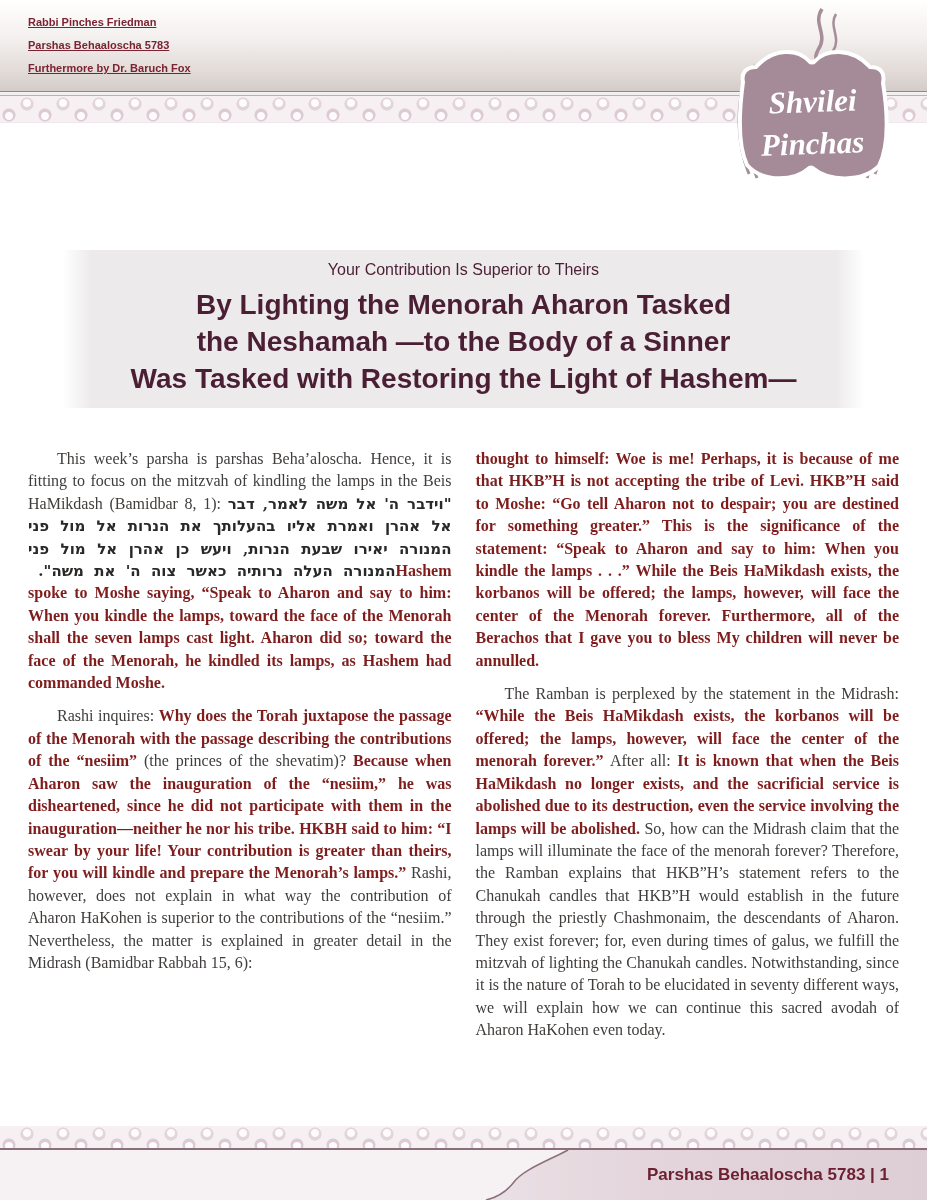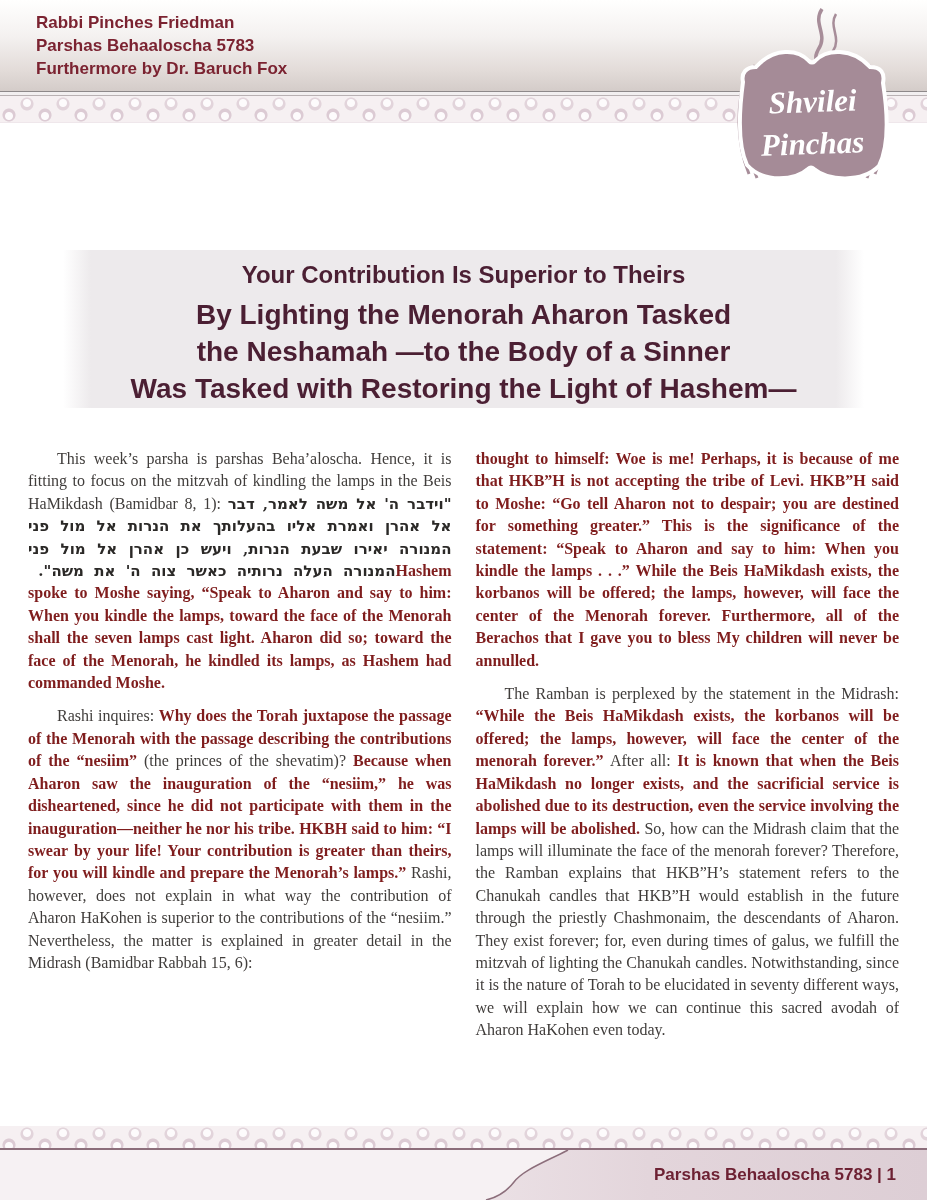--- a/index.html
+++ b/index.html
@@ -2,23 +2,23 @@
 <html><head>
 <meta charset="utf-8">
 <style>
   html,body{margin:0;padding:0;background:#9a9a9a;}
   .page{position:relative;width:927px;height:1200px;margin:0 auto;background:#ffffff;
         font-family:"Liberation Serif",serif;overflow:hidden;}
 
   
   .header-band{position:absolute;top:0;left:0;width:100%;height:91px;
     background:linear-gradient(180deg,#fffffe 0%,#f4f1f0 40%,#e2dbd8 78%,#d4ccc9 100%);}
-  .header-text{position:absolute;top:11px;left:36px;
-    font-family:"Liberation Sans",sans-serif;font-weight:bold;font-size:17px;
-    line-height:23px;color:#7b2331;}
+  .header-text{position:absolute;top:11px;left:28px;
+    font-family:"Liberation Sans",sans-serif;font-weight:bold;font-size:11px;
+    line-height:23px;color:#7b2331;text-decoration:underline;}
   .header-rule{position:absolute;top:91px;left:0;width:100%;height:5px;
     background:linear-gradient(180deg,#8e898a 0px,#8e898a 1px,#f2eff0 1px,#f2eff0 4px,#b9b1b3 4px,#b9b1b3 5px);}
 
   
   .lace{position:absolute;left:0;width:100%;height:26px;background-color:#f6f0f2;
     background-image:
       radial-gradient(circle at 9px 20px,#fdfbfc 3.5px,rgba(0,0,0,0) 4.5px),
       radial-gradient(circle at 9px 19px,#dccbd4 6px,rgba(0,0,0,0) 7px),
       radial-gradient(circle at 27px 7px,#fdfbfc 3.5px,rgba(0,0,0,0) 4.5px),
       radial-gradient(circle at 27px 8px,#e2d4db 6px,rgba(0,0,0,0) 7px);
@@ -26,40 +26,40 @@
   .lace-top{top:96px;}
   .lace-bottom{top:1126px;height:22px;background-size:36px 22px;}
 
   
   .logo{position:absolute;top:4px;right:16px;width:198px;height:196px;}
 
   
   .title-band{position:absolute;top:250px;left:63px;width:801px;height:158px;text-align:center;
     font-family:"Liberation Sans",sans-serif;color:#4b1f33;
     background:linear-gradient(90deg,rgba(237,234,236,0) 0%,#edeaec 3.5%,#edeaec 96.5%,rgba(237,234,236,0) 100%);}
-  .subtitle{padding-top:11px;font-size:24px;font-weight:bold;}
+  .subtitle{padding-top:11px;font-size:16px;font-weight:normal;}
   .main-title{margin-top:7px;font-size:28px;font-weight:bold;line-height:37px;}
 
   
   .columns{position:absolute;top:448px;left:28px;width:871px;height:680px;
     display:flex;gap:24px;overflow:hidden;}
   .col{width:429px;text-align:justify;font-size:16px;line-height:22.4px;color:#403d3b;}
   .para{margin:0 0 11px 0;}
   .para.indent{text-indent:29px;}
   .seg-normal{color:#403d3b;}
   .seg-bold{font-weight:bold;color:#7f1d1d;}
   .seg-hebrew{font-weight:bold;color:#2b2927;font-size:15px;
     font-family:"DejaVu Serif","DejaVu Sans",serif;}
 
   
   .footer-rule{position:absolute;top:1148px;left:0;width:100%;height:2px;background:#8c6e7b;}
   .footer-band{position:absolute;top:1150px;left:0;width:100%;height:50px;
     background:linear-gradient(90deg,#f2ebee 0%,#eee5e9 45%,#e3d5db 70%,#ddced5 100%);}
   .footer-swoosh{position:absolute;top:0;left:0;}
-  .footer-text{position:absolute;right:31px;top:50%;transform:translateY(-50%);
+  .footer-text{position:absolute;right:38px;top:50%;transform:translateY(-50%);
     font-family:"Liberation Sans",sans-serif;font-weight:bold;font-size:17px;color:#6d2133;}
 </style>
 </head>
 <body>
 
 <div class="page">
 
   <div class="header-band">
     <div class="header-text">
       <div>Rabbi Pinches Friedman</div>

